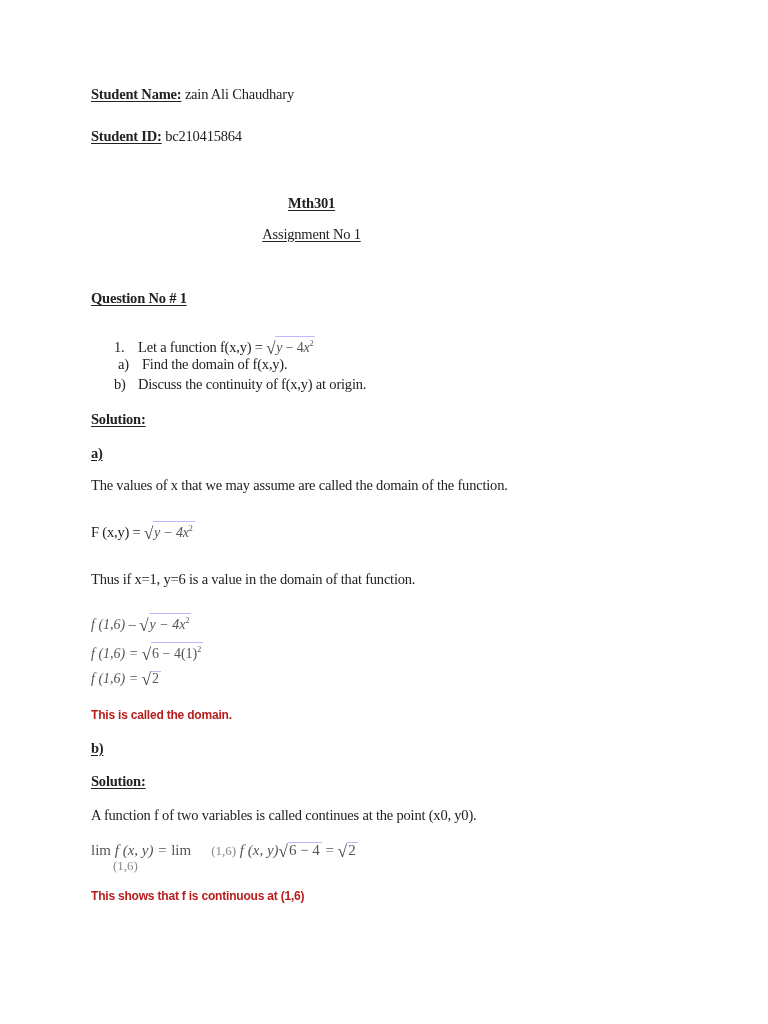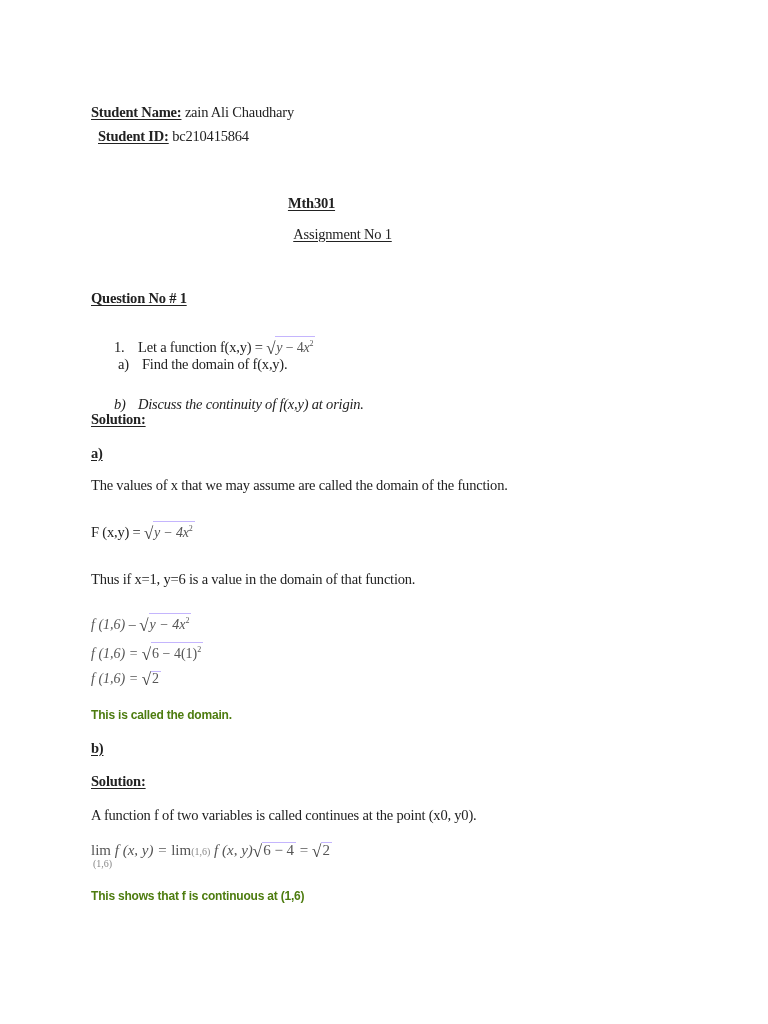--- a/index.html
+++ b/index.html
@@ -3,56 +3,56 @@
 <meta charset="utf-8">
 <style>
   html, body { margin: 0; padding: 0; background: #ffffff; }
   body { width: 768px; height: 1024px; position: relative; overflow: hidden;
          font-family: "Liberation Serif", "DejaVu Serif", serif; color: #222; }
   .abs { position: absolute; white-space: nowrap; }
   .t { font-size: 14.5px; letter-spacing: -0.2px; }
   .b { font-weight: bold; }
   .u { text-decoration: underline; text-underline-offset: 2px; }
   .center { left: 0; width: 623px; text-align: center; }
-  .sans { font-family: "Liberation Sans", "DejaVu Sans", sans-serif; font-weight: bold; font-size: 12px; color: #4d7c0f; letter-spacing: -0.2px; }
+  .sans { font-family: "Liberation Sans", "DejaVu Sans", sans-serif; font-weight: bold; font-size: 12px; color: #b91c1c; letter-spacing: -0.2px; }
   .math { font-family: "Liberation Serif", "DejaVu Serif", serif; color: #555; font-size: 14px; }
   .math i { font-style: italic; }
   .rad { display: inline-block; position: relative; }
   .rad .sym { font-size: 17px; vertical-align: -2px; color: #444; }
   .rad .over { border-top: 1px solid #c4b5fd; padding: 0 2px 0 1px; display: inline-block; line-height: 14px; }
   sup { font-size: 8px; vertical-align: 6px; }
-  .sub { font-size: 10px; color: #888; }
+  .sub { font-size: 13px; color: #888; margin-left: 20px; }
   .list-num { display: inline-block; width: 24px; }
 </style>
 </head>
 <body>
 
-<div class="abs t" style="left:91px; top:104px;">
+<div class="abs t" style="left:91px; top:86px;">
   <span class="b u">Student Name:</span><span> zain Ali Chaudhary</span>
 </div>
-<div class="abs t" style="left:98px; top:128px;">
+<div class="abs t" style="left:91px; top:128px;">
   <span class="b u">Student ID:</span><span> bc210415864</span>
 </div>
 
 <div class="abs t center" style="top:195px;">
   <span class="b u">Mth301</span>
 </div>
-<div class="abs t center" style="top:226px;margin-left:31px;">
+<div class="abs t center" style="top:226px;">
   <span class="u">Assignment No 1</span>
 </div>
 
 <div class="abs t b u" style="left:91px; top:290px;">Question No # 1</div>
 
 <div class="abs t" style="left:114px; top:336px;">
   <span class="list-num">1.</span><span>Let a function f(x,y) = </span><span class="math rad"><span class="sym">√</span><span class="over"><i>y</i> − 4<i>x</i><sup>2</sup></span></span>
 </div>
 <div class="abs t" style="left:118px; top:356px;">
   <span class="list-num">a)</span><span>Find the domain of f(x,y).</span>
 </div>
-<div class="abs t" style="left:114px; top:396px;font-style:italic;">
+<div class="abs t" style="left:114px; top:376px;">
   <span class="list-num">b)</span><span>Discuss the continuity of f(x,y) at origin.</span>
 </div>
 
 <div class="abs t b u" style="left:91px; top:411px;">Solution:</div>
 <div class="abs t b u" style="left:91px; top:445px;">a)</div>
 <div class="abs t" style="left:91px; top:477px;">The values of x that we may assume are called the domain of the function.</div>
 
 <div class="abs t" style="left:91px; top:521px;">
   <span>F (x,y) = </span><span class="math rad"><span class="sym">√</span><span class="over"><i>y − 4x</i><sup>2</sup></span></span>
 </div>

